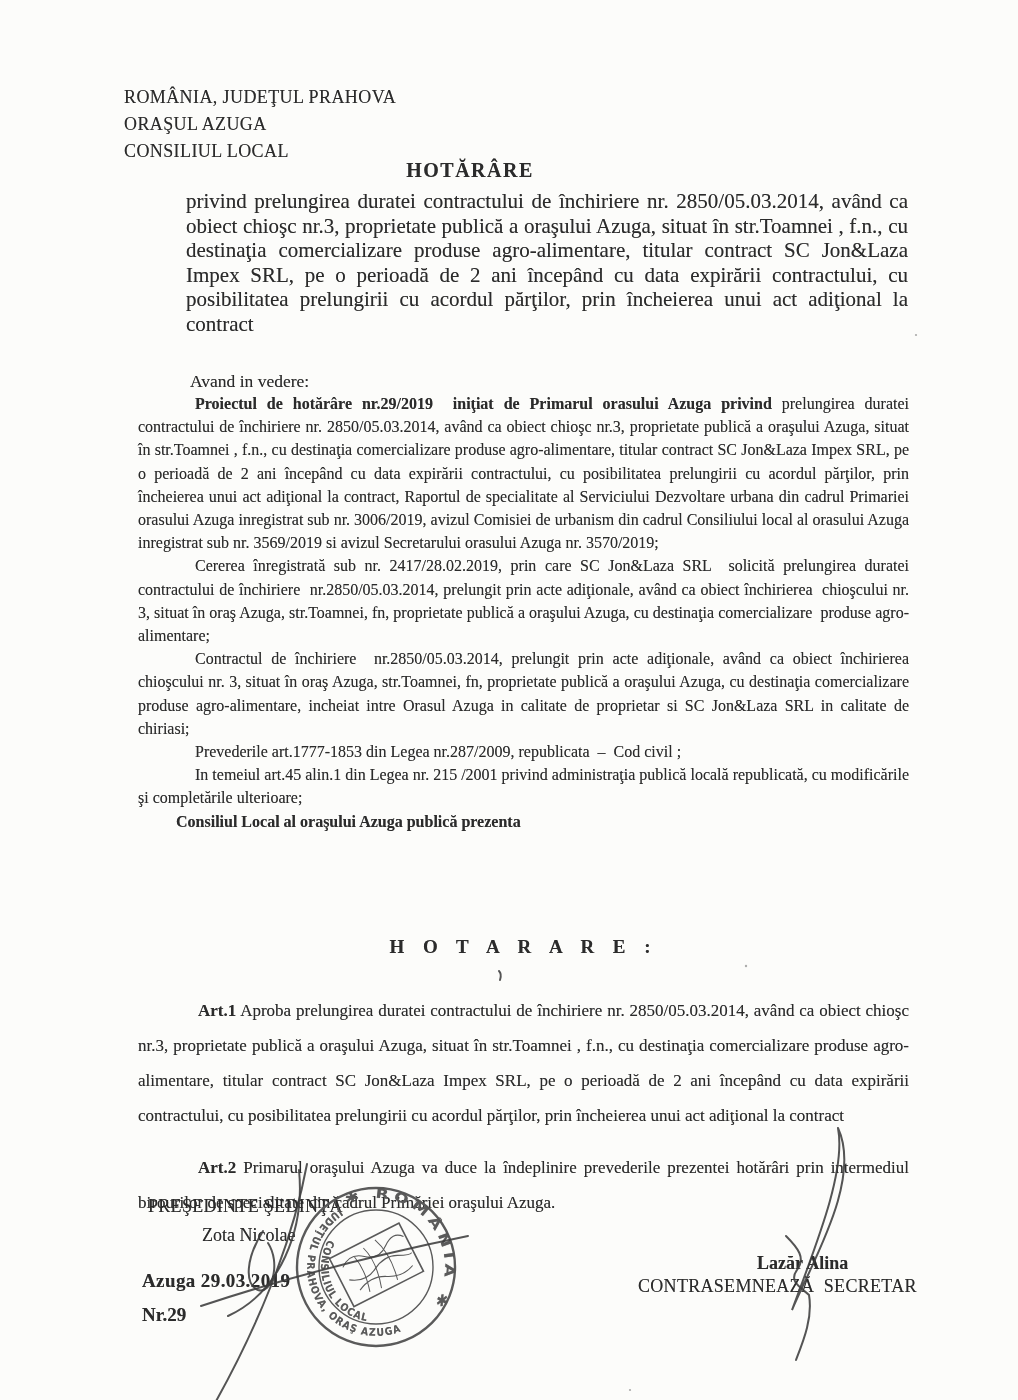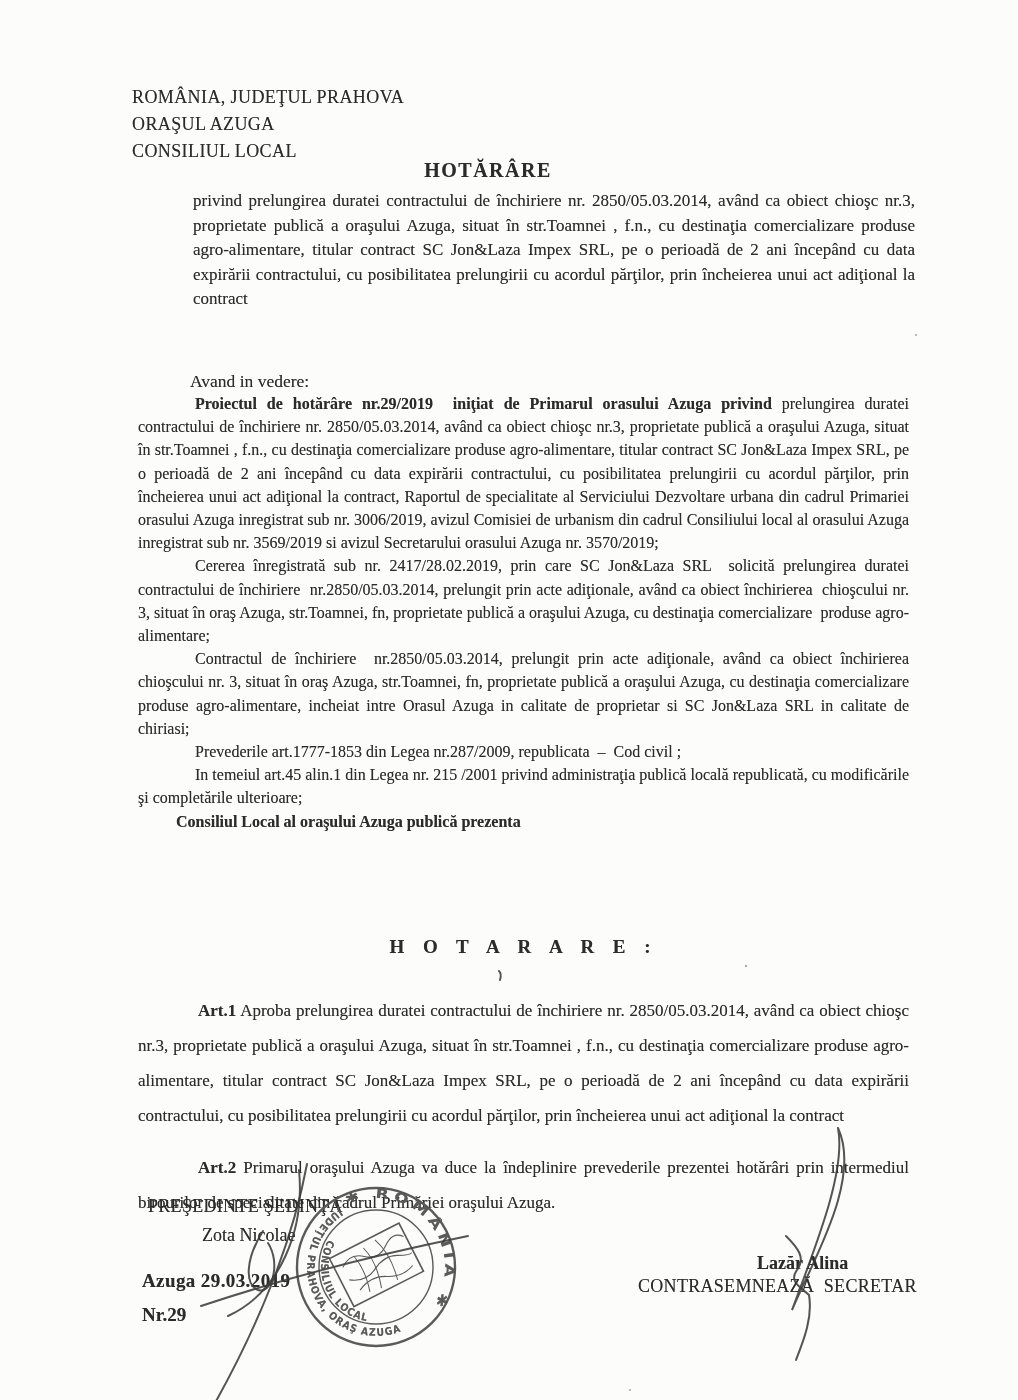--- a/index.html
+++ b/index.html
@@ -6,23 +6,23 @@
   .page{
     position:relative;
     width:1018px;height:1400px;
     background:#fcfcfa;
     overflow:hidden;
     font-family:"Liberation Serif","DejaVu Serif",serif;
     color:var(--ink,#2b2b2b);
     text-shadow:0 0 .6px rgba(43,43,43,.45);
   }
   .abs{position:absolute;}
-  .header{left:132px;top:84px;font-size:18px;line-height:27px;letter-spacing:.4px;}
-  .doc-title{left:128px;top:159px;width:720px;text-align:center;font-weight:bold;font-size:20px;letter-spacing:1.5px;}
-  .subtitle{left:193px;top:189px;width:722px;font-size:17px;line-height:24.6px;text-align:justify;white-space:pre-wrap;}
+  .header{left:124px;top:84px;font-size:18px;line-height:27px;letter-spacing:.4px;}
+  .doc-title{left:110px;top:159px;width:720px;text-align:center;font-weight:bold;font-size:20px;letter-spacing:1.5px;}
+  .subtitle{left:186px;top:189px;width:722px;font-size:21px;line-height:24.6px;text-align:justify;white-space:pre-wrap;}
   .preamble{left:190px;top:371px;font-size:17.5px;}
   .considerations{left:138px;top:392px;width:771px;font-size:16px;line-height:23.2px;text-align:justify;}
   .considerations p{margin:0;text-indent:57px;white-space:pre-wrap;}
   .considerations .lead{font-weight:bold;}
   .adoption{font-weight:bold;text-indent:38px !important;}
   .decision-heading{left:138px;top:936px;width:771px;text-align:center;font-weight:bold;font-size:19px;letter-spacing:7px;}
   .articles{left:138px;top:993px;width:771px;font-size:17px;line-height:35px;text-align:justify;}
   .articles p{margin:0 0 17px;text-indent:60px;white-space:pre-wrap;}
   .articles .art-label{font-weight:bold;}
   .sig{font-size:18px;white-space:pre;}

